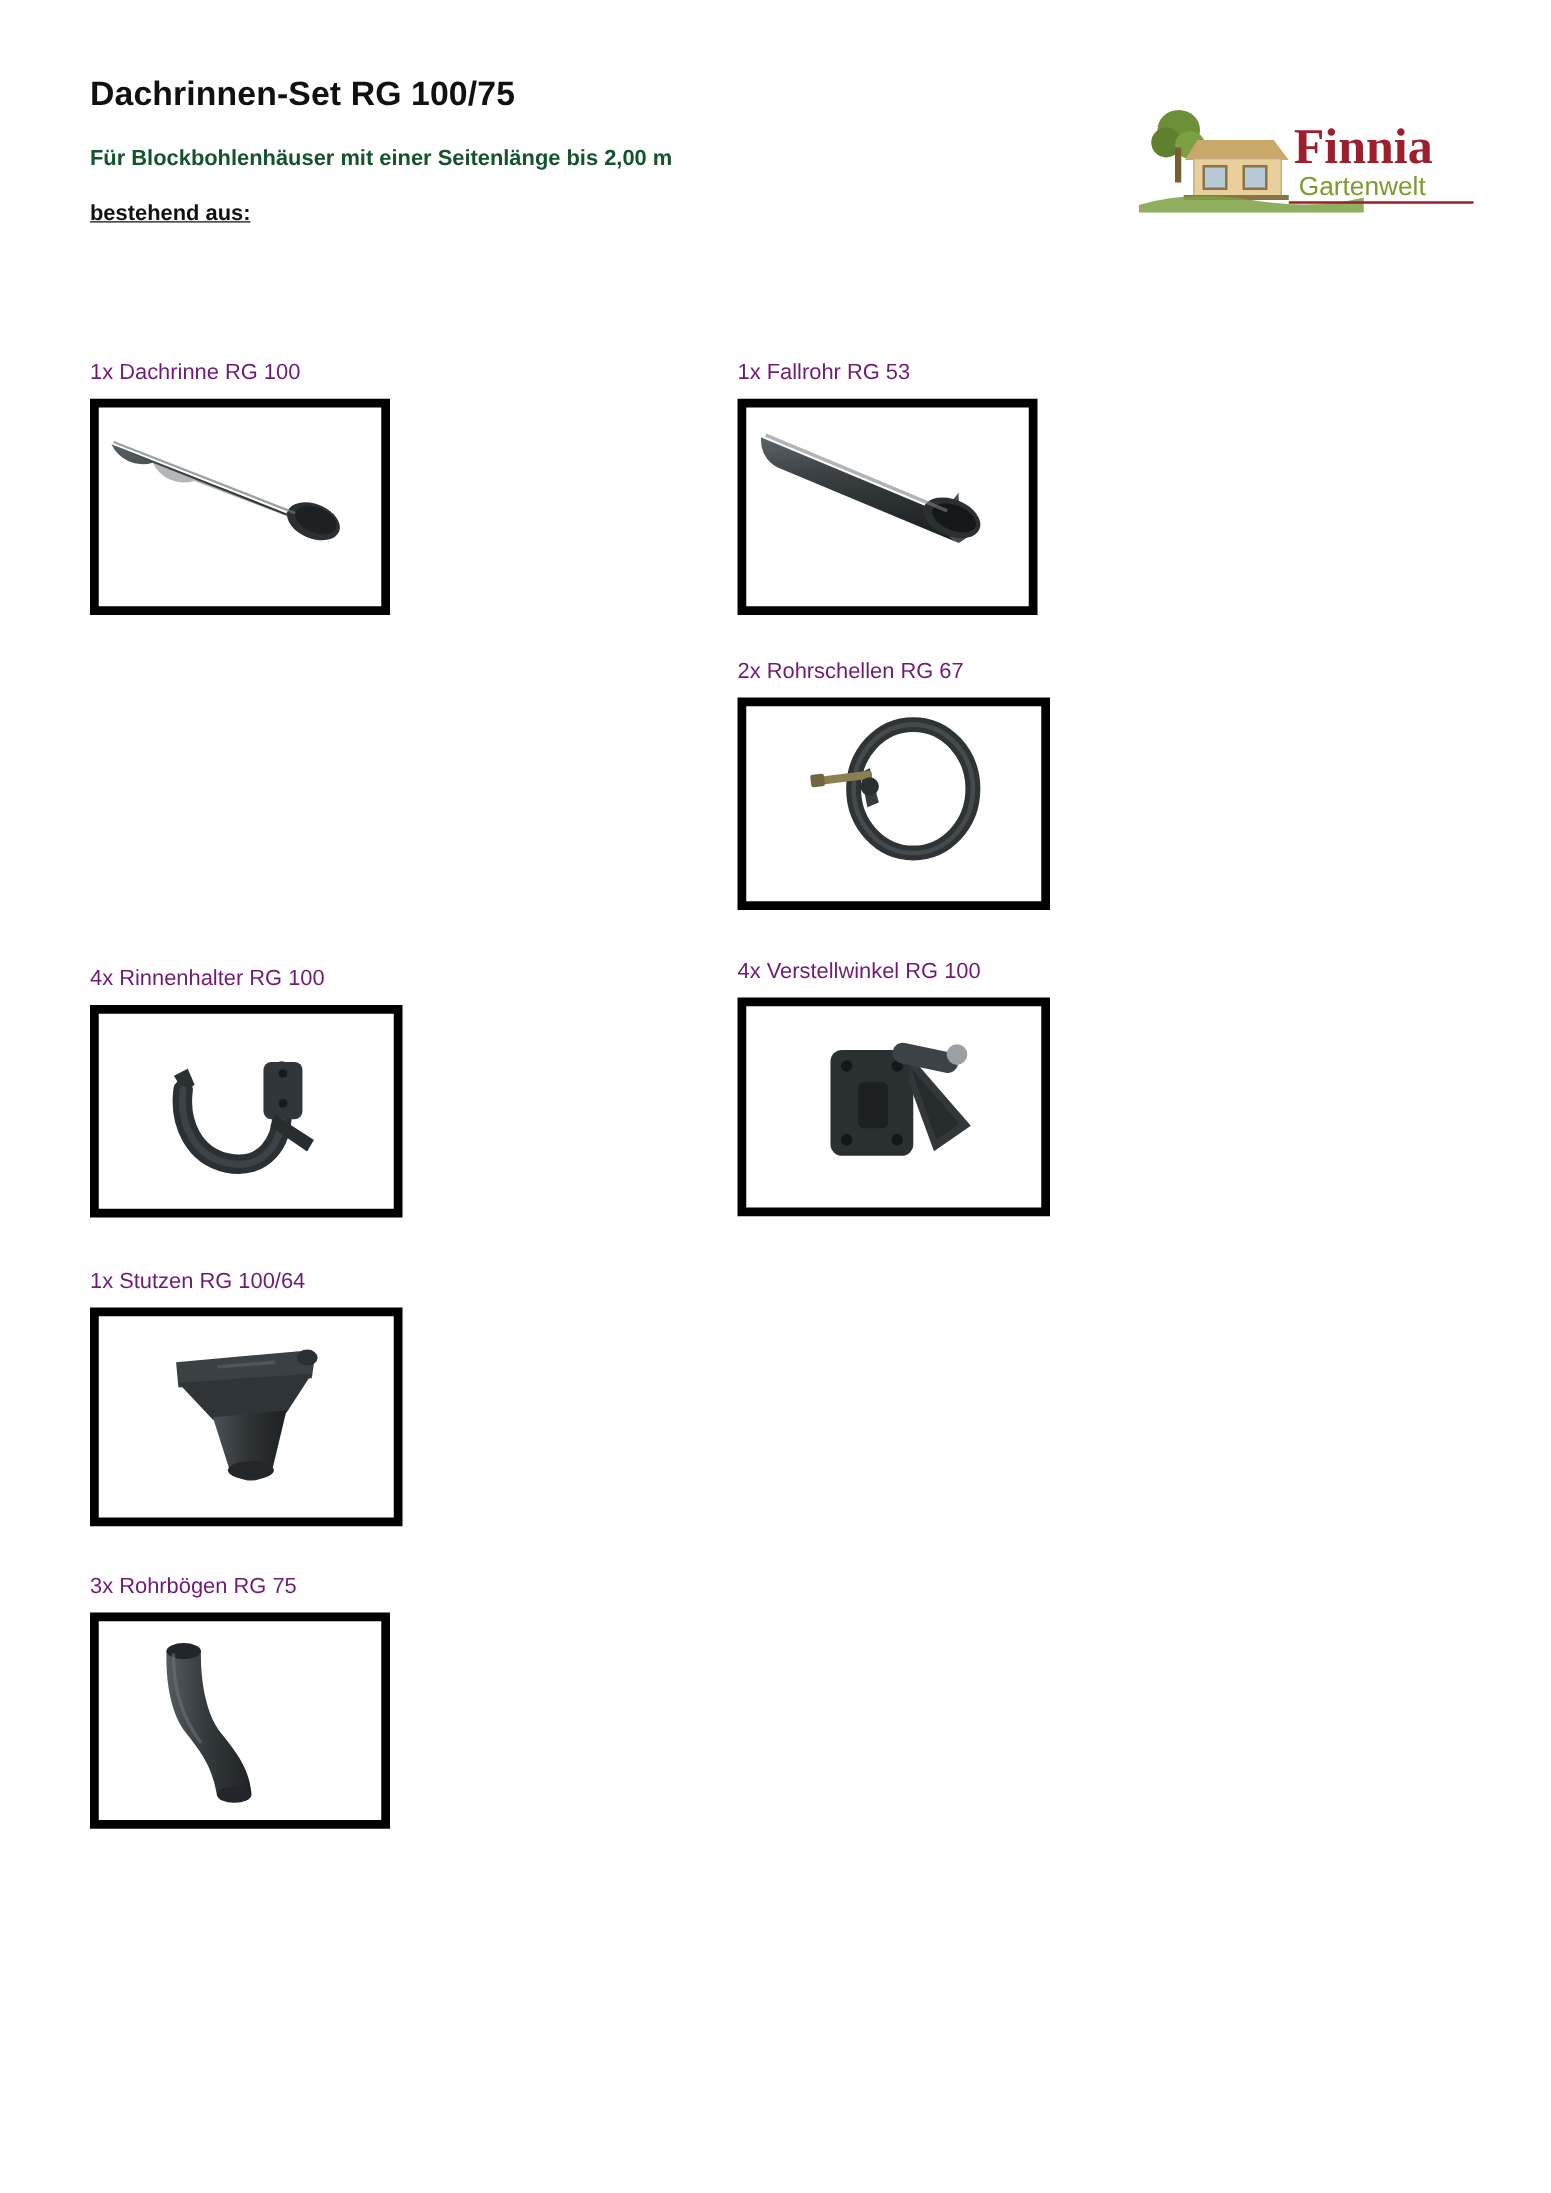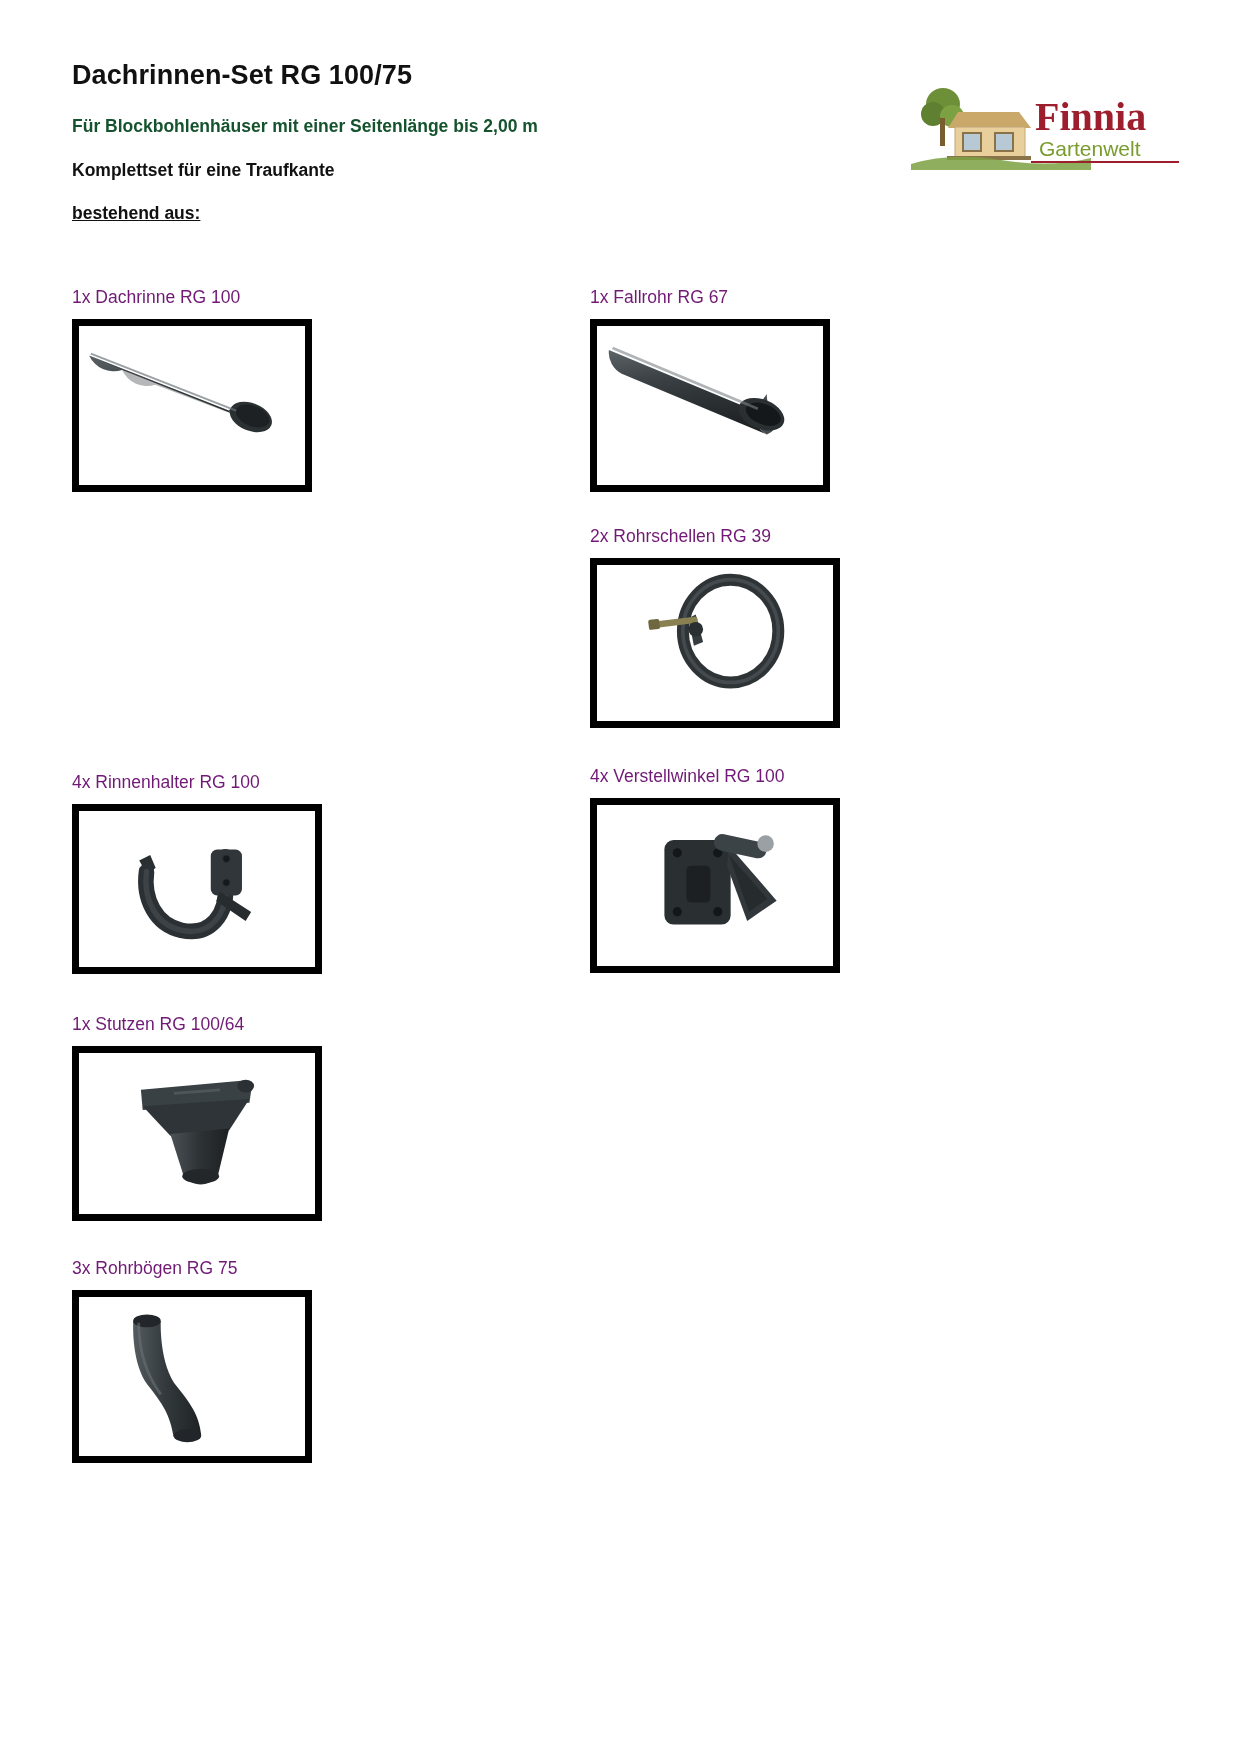--- a/index.html
+++ b/index.html
@@ -113,21 +113,20 @@
   .size-e { width: 240px; height: 173px; }
 </style>
 </head>
 <body>
 
 <div class="page">
 
   <div class="header">
     <h1 class="doc-title">Dachrinnen-Set RG 100/75</h1>
     <p class="subtitle">Für Blockbohlenhäuser mit einer Seitenlänge bis 2,00 m</p>
-    <p class="lead">Komplettset für eine Traufkante</p>
     <p class="lead second">bestehend aus:</p>
   </div>
 
   <div class="logo">
     <svg viewBox="0 0 268 108" xmlns="http://www.w3.org/2000/svg" aria-hidden="true">
 
       <g>
         <ellipse cx="32" cy="26" rx="17" ry="16" fill="#6d8f38"></ellipse>
         <ellipse cx="22" cy="36" rx="12" ry="12" fill="#5f8030"></ellipse>
         <ellipse cx="41" cy="38" rx="12" ry="11" fill="#7ba142"></ellipse>
@@ -232,21 +231,21 @@
                      L100,152 C96,128 88,116 72,96 C54,72 56,30 56,26 Z" fill="url(#bend)"></path>
             <ellipse cx="71" cy="26" rx="15" ry="7" fill="#22262a"></ellipse>
             <ellipse cx="115" cy="151" rx="15" ry="7" fill="#22262a"></ellipse>
             <path d="M62,28 C62,60 70,84 86,106" stroke="#6d7478" stroke-width="3" fill="none" opacity="0.55"></path>
           </g>
         </svg>
       </div>
     </div>
 
     <div class="item pos-6">
-      <div class="item-label">1x Fallrohr RG 67</div>
+      <div class="item-label">1x Fallrohr RG 53</div>
       <div class="photo size-a">
         <svg viewBox="0 0 240 173" xmlns="http://www.w3.org/2000/svg" aria-hidden="true">
           <defs>
             <linearGradient id="pipe" x1="0" y1="0" x2="0.25" y2="1">
               <stop offset="0%" stop-color="#5d6468"></stop>
               <stop offset="40%" stop-color="#3a4043"></stop>
               <stop offset="100%" stop-color="#1f2325"></stop>
             </linearGradient>
           </defs>
           <g>
@@ -254,21 +253,21 @@
             <path d="M168,92 A26,26 0 0 0 182,118 A26,26 0 0 0 196,100 A26,26 0 0 1 182,74 Z" fill="#454c50"></path>
             <ellipse cx="176" cy="96" rx="26" ry="16" transform="rotate(22 176 96)" fill="#2a2f32"></ellipse>
             <ellipse cx="178" cy="96" rx="20" ry="11" transform="rotate(22 178 96)" fill="#15181a"></ellipse>
             <path d="M14,24 L172,90" stroke="#7b8286" stroke-width="3" opacity="0.6" fill="none"></path>
           </g>
         </svg>
       </div>
     </div>
 
     <div class="item pos-7">
-      <div class="item-label">2x Rohrschellen RG 39</div>
+      <div class="item-label">2x Rohrschellen RG 67</div>
       <div class="photo size-c">
         <svg viewBox="0 0 250 170" xmlns="http://www.w3.org/2000/svg" aria-hidden="true">
           <g>
             <ellipse cx="142" cy="72" rx="52" ry="56" fill="none" stroke="#2e3336" stroke-width="13"></ellipse>
             <ellipse cx="142" cy="72" rx="52" ry="56" fill="none" stroke="#5a6165" stroke-width="4" opacity="0.5"></ellipse>
             <path d="M96,58 L104,54 L112,84 L102,88 Z" fill="#353b3e"></path>
             <rect x="56" y="62" width="50" height="7" rx="3" fill="#8a8152" transform="rotate(-7 56 62)"></rect>
             <rect x="52" y="60" width="12" height="11" rx="2" fill="#6e6740" transform="rotate(-7 52 60)"></rect>
             <circle cx="104" cy="70" r="8" fill="#2a2f32"></circle>
           </g>

